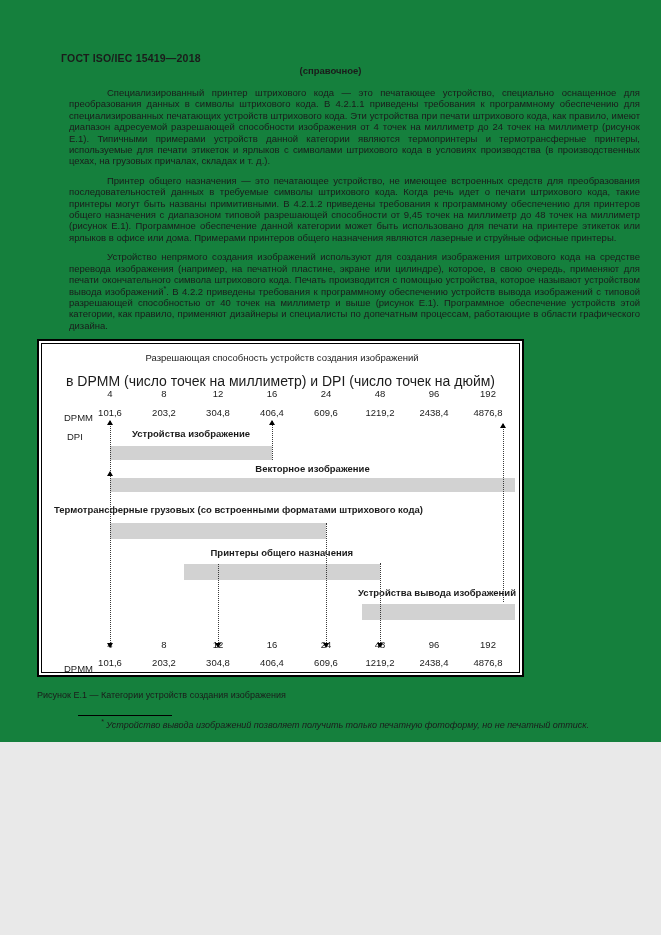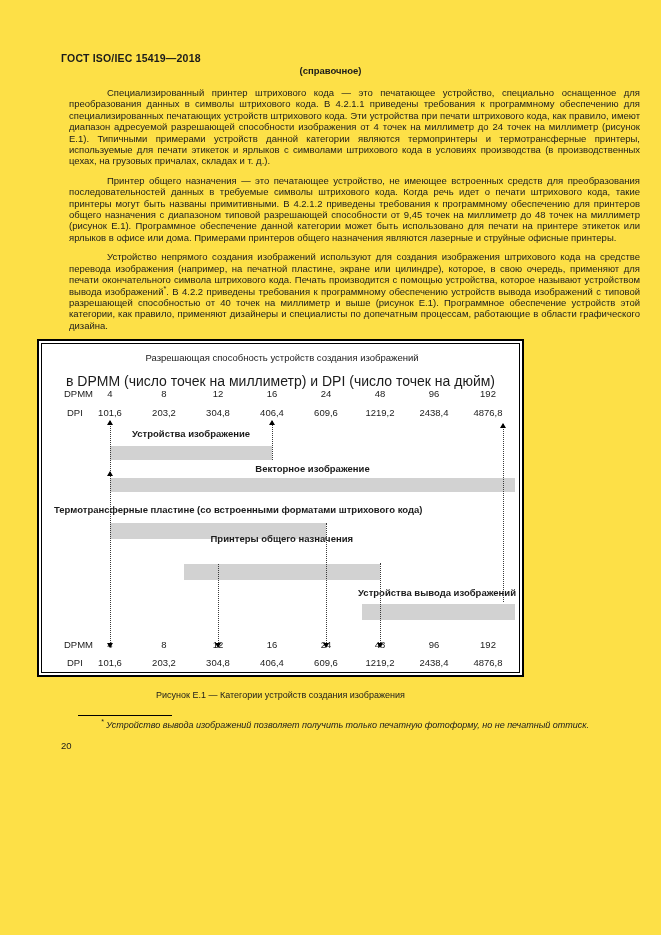--- a/index.html
+++ b/index.html
@@ -1,43 +1,43 @@
 <!DOCTYPE html>
 <html><head>
 <meta charset="utf-8">
 <style>
   html,body{margin:0;padding:0;}
   body{background:#e9e9e9;}
   .page{
-    width:661px;height:935px;background:#fde047;position:relative;
+    width:661px;height:742px;background:#15803d;position:relative;
     font-family:"Liberation Sans","DejaVu Sans",sans-serif;color:#1b1b1b;
     overflow:hidden;box-sizing:border-box;
   }
   .doc-code{padding-top:52px;margin-left:61px;font-weight:bold;font-size:10.5px;letter-spacing:.2px;}
   .annex{margin-top:23px;text-align:center;font-weight:bold;font-size:9.5px;}
   .annex-kind{text-align:center;font-weight:bold;font-size:9.5px;margin-top:1px;}
   .heading{margin:29px 13px 0 61px;text-align:center;font-weight:bold;font-size:10px;}
   .body-text{margin:11px 13px 0 61px;width:587px;}
   .para{margin:8px;font-size:9.5px;line-height:11.4px;text-align:justify;text-indent:38px;}
   sup{font-size:7px;line-height:0;}
   
   .fig-outer{margin:7px 0 0 37px;width:487px;border:2px solid #000;padding:2px;box-sizing:border-box;background:#fff;}
   .fig-inner{border:1px solid #000;height:328px;position:relative;overflow:hidden;}
   .fig-title{position:absolute;top:8px;left:3px;right:0;text-align:center;font-size:9.5px;}
   .fig-title2{position:absolute;top:29px;left:0;right:0;text-align:center;font-size:14px;}
   .fig-row{position:absolute;left:0;right:0;height:12px;font-size:9.5px;}
-  .fig-row .rowlab{position:absolute;}
+  .fig-row .rowlab{position:absolute;margin-top:24px;}
   .fig-row .tickval{position:absolute;transform:translateX(-50%);white-space:nowrap;}
   .band-bar{position:absolute;height:14px;}
   .band-label{position:absolute;font-size:9.5px;font-weight:bold;white-space:nowrap;}
   .guide{position:absolute;width:0;border-left:1px dotted #3a3a3a;}
   .arr{position:absolute;width:0;height:0;border-left:3px solid transparent;border-right:3px solid transparent;}
   .arr.up{border-bottom:5px solid #000;}
   .arr.down{border-top:5px solid #000;}
-  .caption{margin:13px 0 0 37px;width:487px;text-align:center;font-size:9px;}
+  .caption{margin:13px 0 0 37px;width:487px;text-align:left;font-size:9px;}
   .footnote-rule{margin:15px 0 0 78px;width:94px;border-top:1px solid #000;height:0;}
   .footnote{margin:3px 13px 0 61px;width:587px;font-size:9px;line-height:12.5px;font-style:italic;text-align:justify;text-indent:40px;}
   .page-number{margin:8px 0 0 61px;font-size:9.5px;}
 </style>
 </head>
 <body>
 
 <div class="page">
 
   <div class="doc-code">ГОСТ ISO/IEC 15419—2018</div>
@@ -98,23 +98,23 @@
           <span class="tickval" style="left: 284px;">609,6</span>
           <span class="tickval" style="left: 338px;">1219,2</span>
           <span class="tickval" style="left: 392px;">2438,4</span>
           <span class="tickval" style="left: 446px;">4876,8</span>
         </div>
         <div class="band-bar" style="left: 68px; top: 102px; width: 162px; height: 14px; background: rgb(210, 210, 210);"></div>
         <div class="band-label" style="top: 84px; left: 149px; transform: translateX(-50%);">Устройства изображение</div>
         <div class="band-bar" style="left: 68px; top: 134px; width: 405px; height: 14px; background: rgb(210, 210, 210);"></div>
         <div class="band-label" style="top: 119px; left: 270.5px; transform: translateX(-50%);">Векторное изображение</div>
         <div class="band-bar" style="left: 68px; top: 179px; width: 216px; height: 16px; background: rgb(210, 210, 210);"></div>
-        <div class="band-label" style="top: 160px; left: 12px;">Термотрансферные пластине (со встроенными форматами штрихового кода)</div>
+        <div class="band-label" style="top: 160px; left: 12px;">Термотрансферные грузовых (со встроенными форматами штрихового кода)</div>
         <div class="band-bar" style="left: 141.575px; top: 220px; width: 196.425px; height: 16px; background: rgb(210, 210, 210);"></div>
-        <div class="band-label" style="top: 189px; left: 239.787px; transform: translateX(-50%);">Принтеры общего назначения</div>
+        <div class="band-label" style="top: 203px; left: 239.787px; transform: translateX(-50%);">Принтеры общего назначения</div>
         <div class="band-bar" style="left: 320px; top: 260px; width: 153px; height: 16px; background: rgb(210, 210, 210);"></div>
         <div class="band-label" style="top: 243px; right: 3px;">Устройства вывода изображений</div>
         <div class="guide" style="left: 68px; top: 77px; height: 226px;"></div>
         <div class="arr up" style="left: 65px; top: 76px;"></div>
         <div class="arr down" style="left: 65px; top: 299px;"></div>
         <div class="arr up" style="left: 65px; top: 127px;"></div>
         <div class="guide" style="left: 230px; top: 77px; height: 39px;"></div>
         <div class="arr up" style="left: 227px; top: 76px;"></div>
         <div class="guide" style="left: 176px; top: 220px; height: 83px;"></div>
         <div class="arr down" style="left: 173px; top: 299px;"></div>

